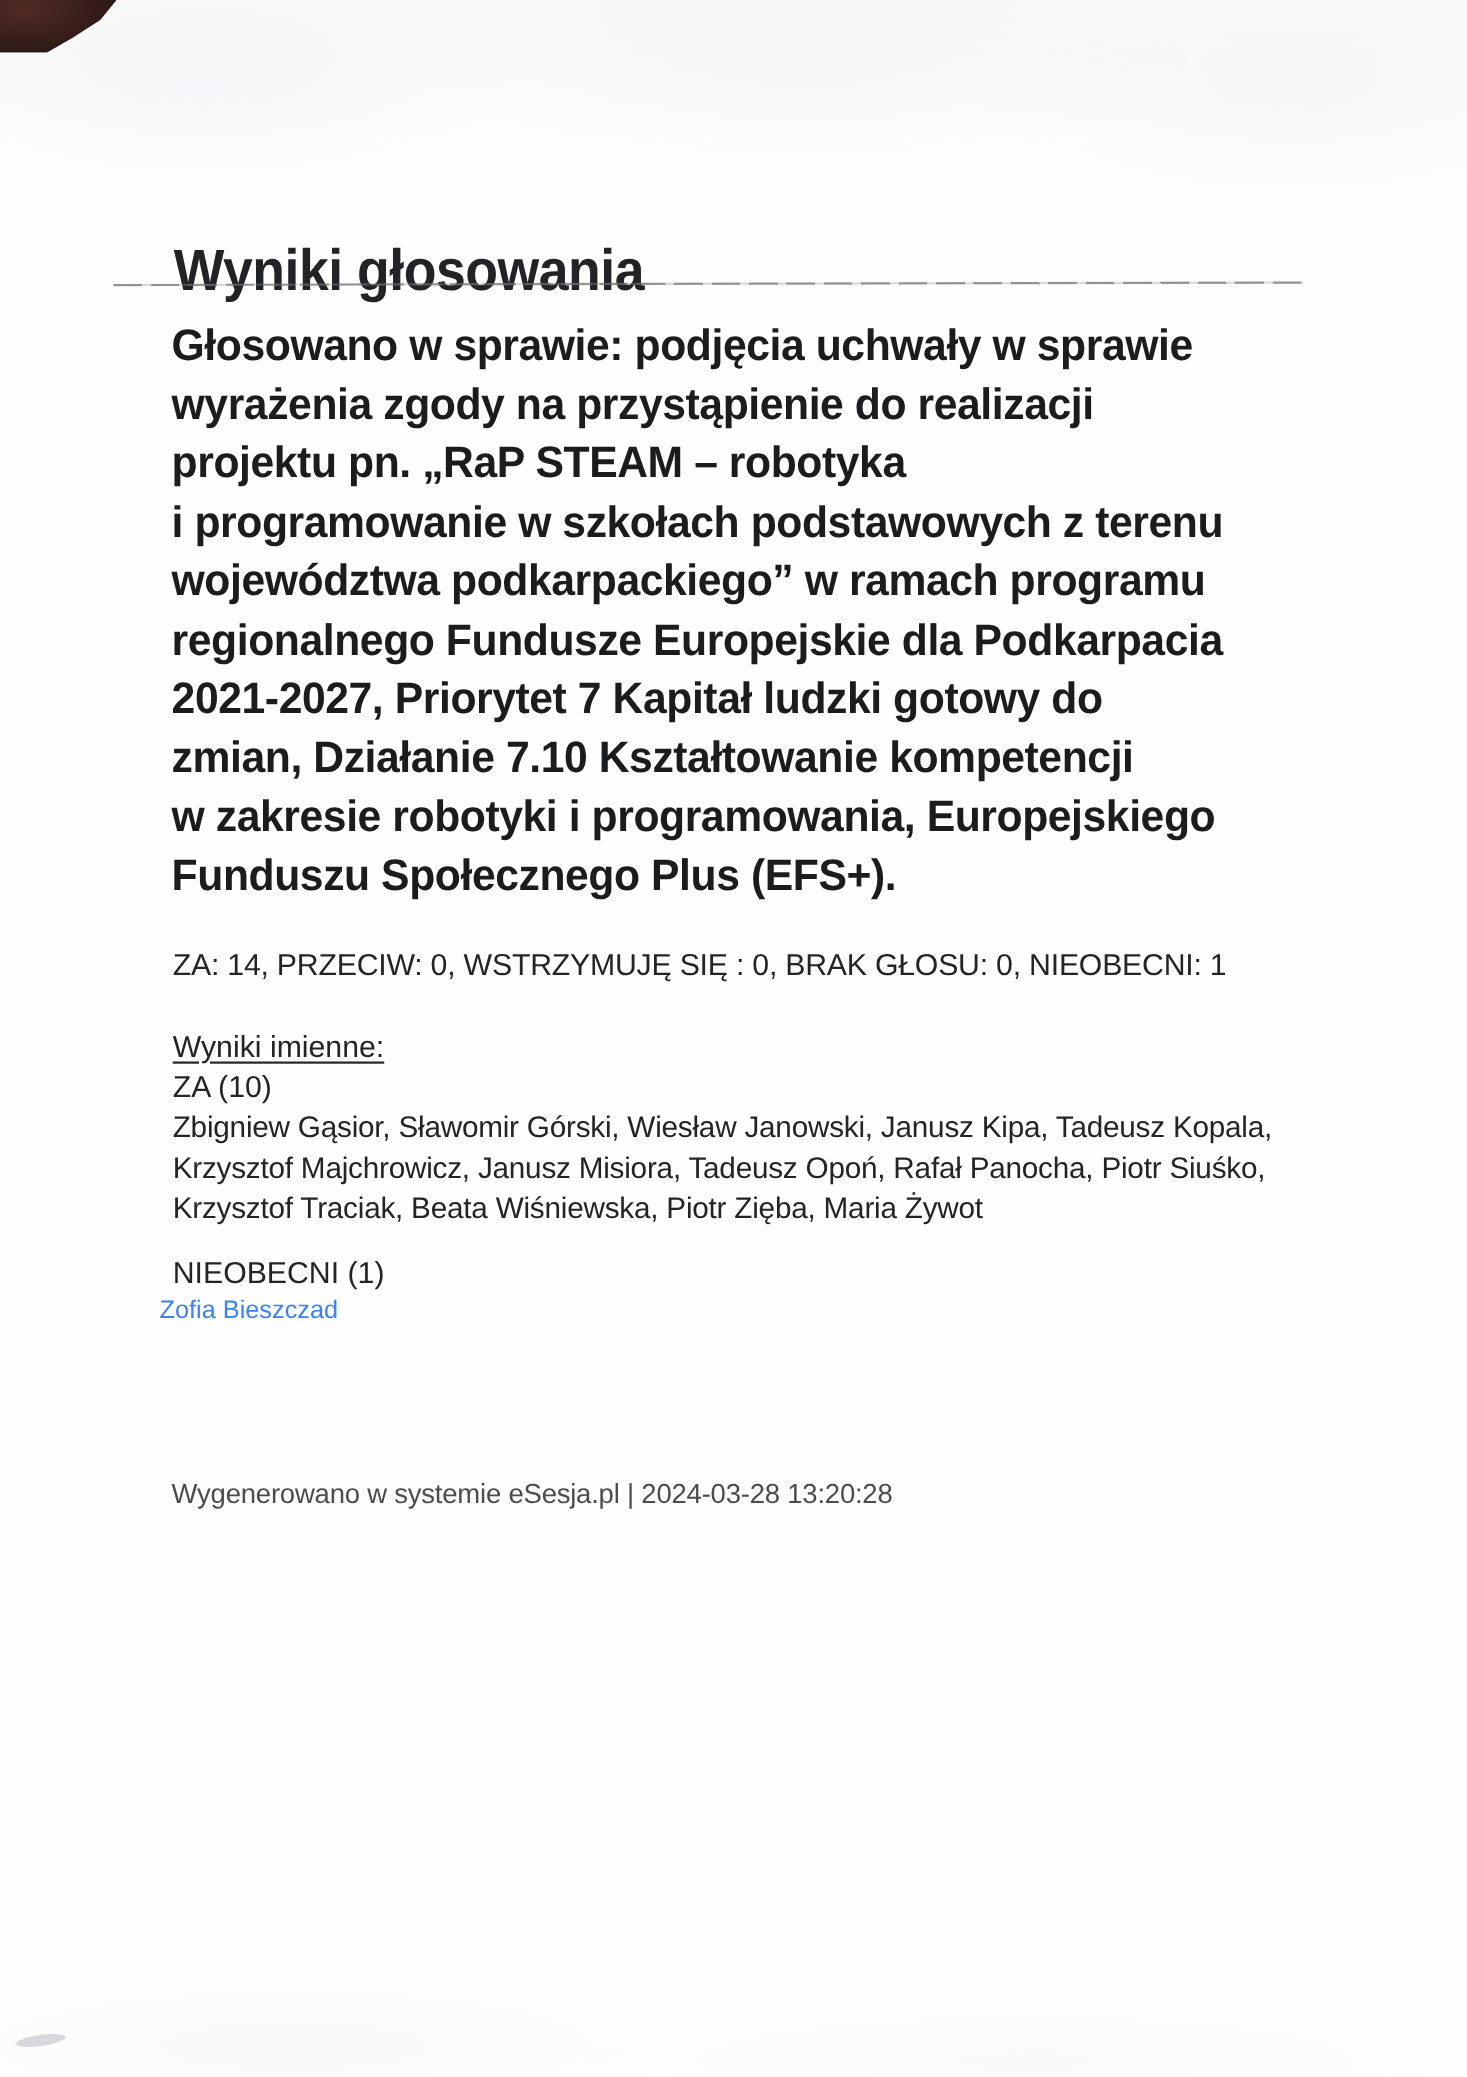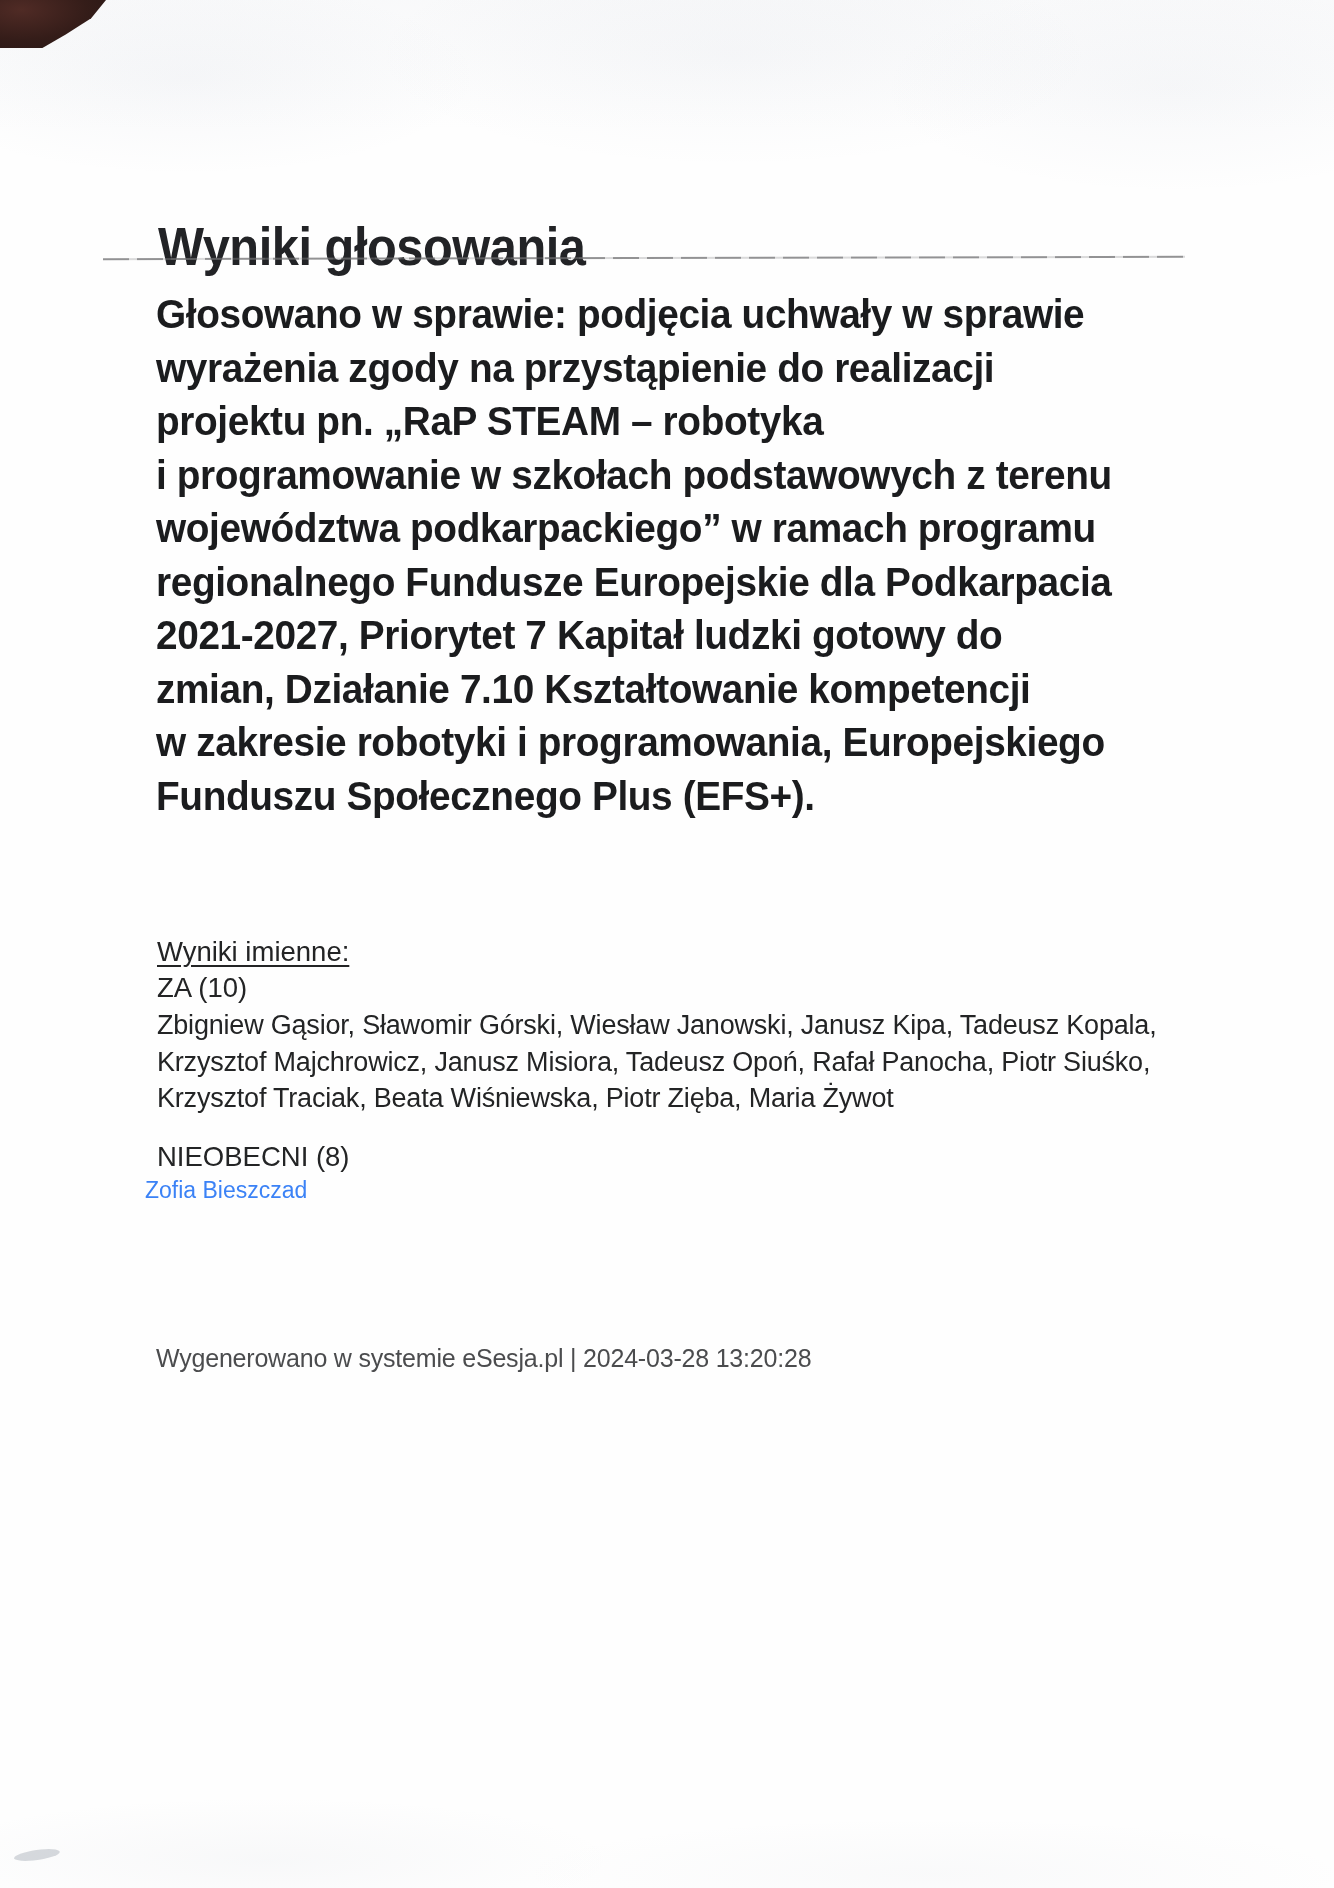--- a/index.html
+++ b/index.html
@@ -172,29 +172,30 @@
 wyrażenia zgody na przystąpienie do realizacji
 projektu pn. „RaP STEAM – robotyka
 i programowanie w szkołach podstawowych z terenu
 województwa podkarpackiego” w ramach programu
 regionalnego Fundusze Europejskie dla Podkarpacia
 2021-2027, Priorytet 7 Kapitał ludzki gotowy do
 zmian, Działanie 7.10 Kształtowanie kompetencji
 w zakresie robotyki i programowania, Europejskiego
 Funduszu Społecznego Plus (EFS+).</div>
 
+  <div class="summary-line">ZA: 14, PRZECIW: 0, WSTRZYMUJĘ SIĘ : 0, BRAK GŁOSU: 0, NIEOBECNI: 1</div>
 
   <div class="named-heading">Wyniki imienne:</div>
 
   <div class="za-heading">ZA (10)</div>
 
   <div class="za-names">Zbigniew Gąsior, Sławomir Górski, Wiesław Janowski, Janusz Kipa, Tadeusz Kopala,
 Krzysztof Majchrowicz, Janusz Misiora, Tadeusz Opoń, Rafał Panocha, Piotr Siuśko,
 Krzysztof Traciak, Beata Wiśniewska, Piotr Zięba, Maria Żywot</div>
 
-  <div class="absent-heading">NIEOBECNI (8)</div>
+  <div class="absent-heading">NIEOBECNI (1)</div>
 
   <div class="absent-names">Zofia Bieszczad</div>
 
 
   <div class="generated-line">Wygenerowano w systemie eSesja.pl | 2024-03-28 13:20:28</div>
 
 </div>
 
 </body></html>

